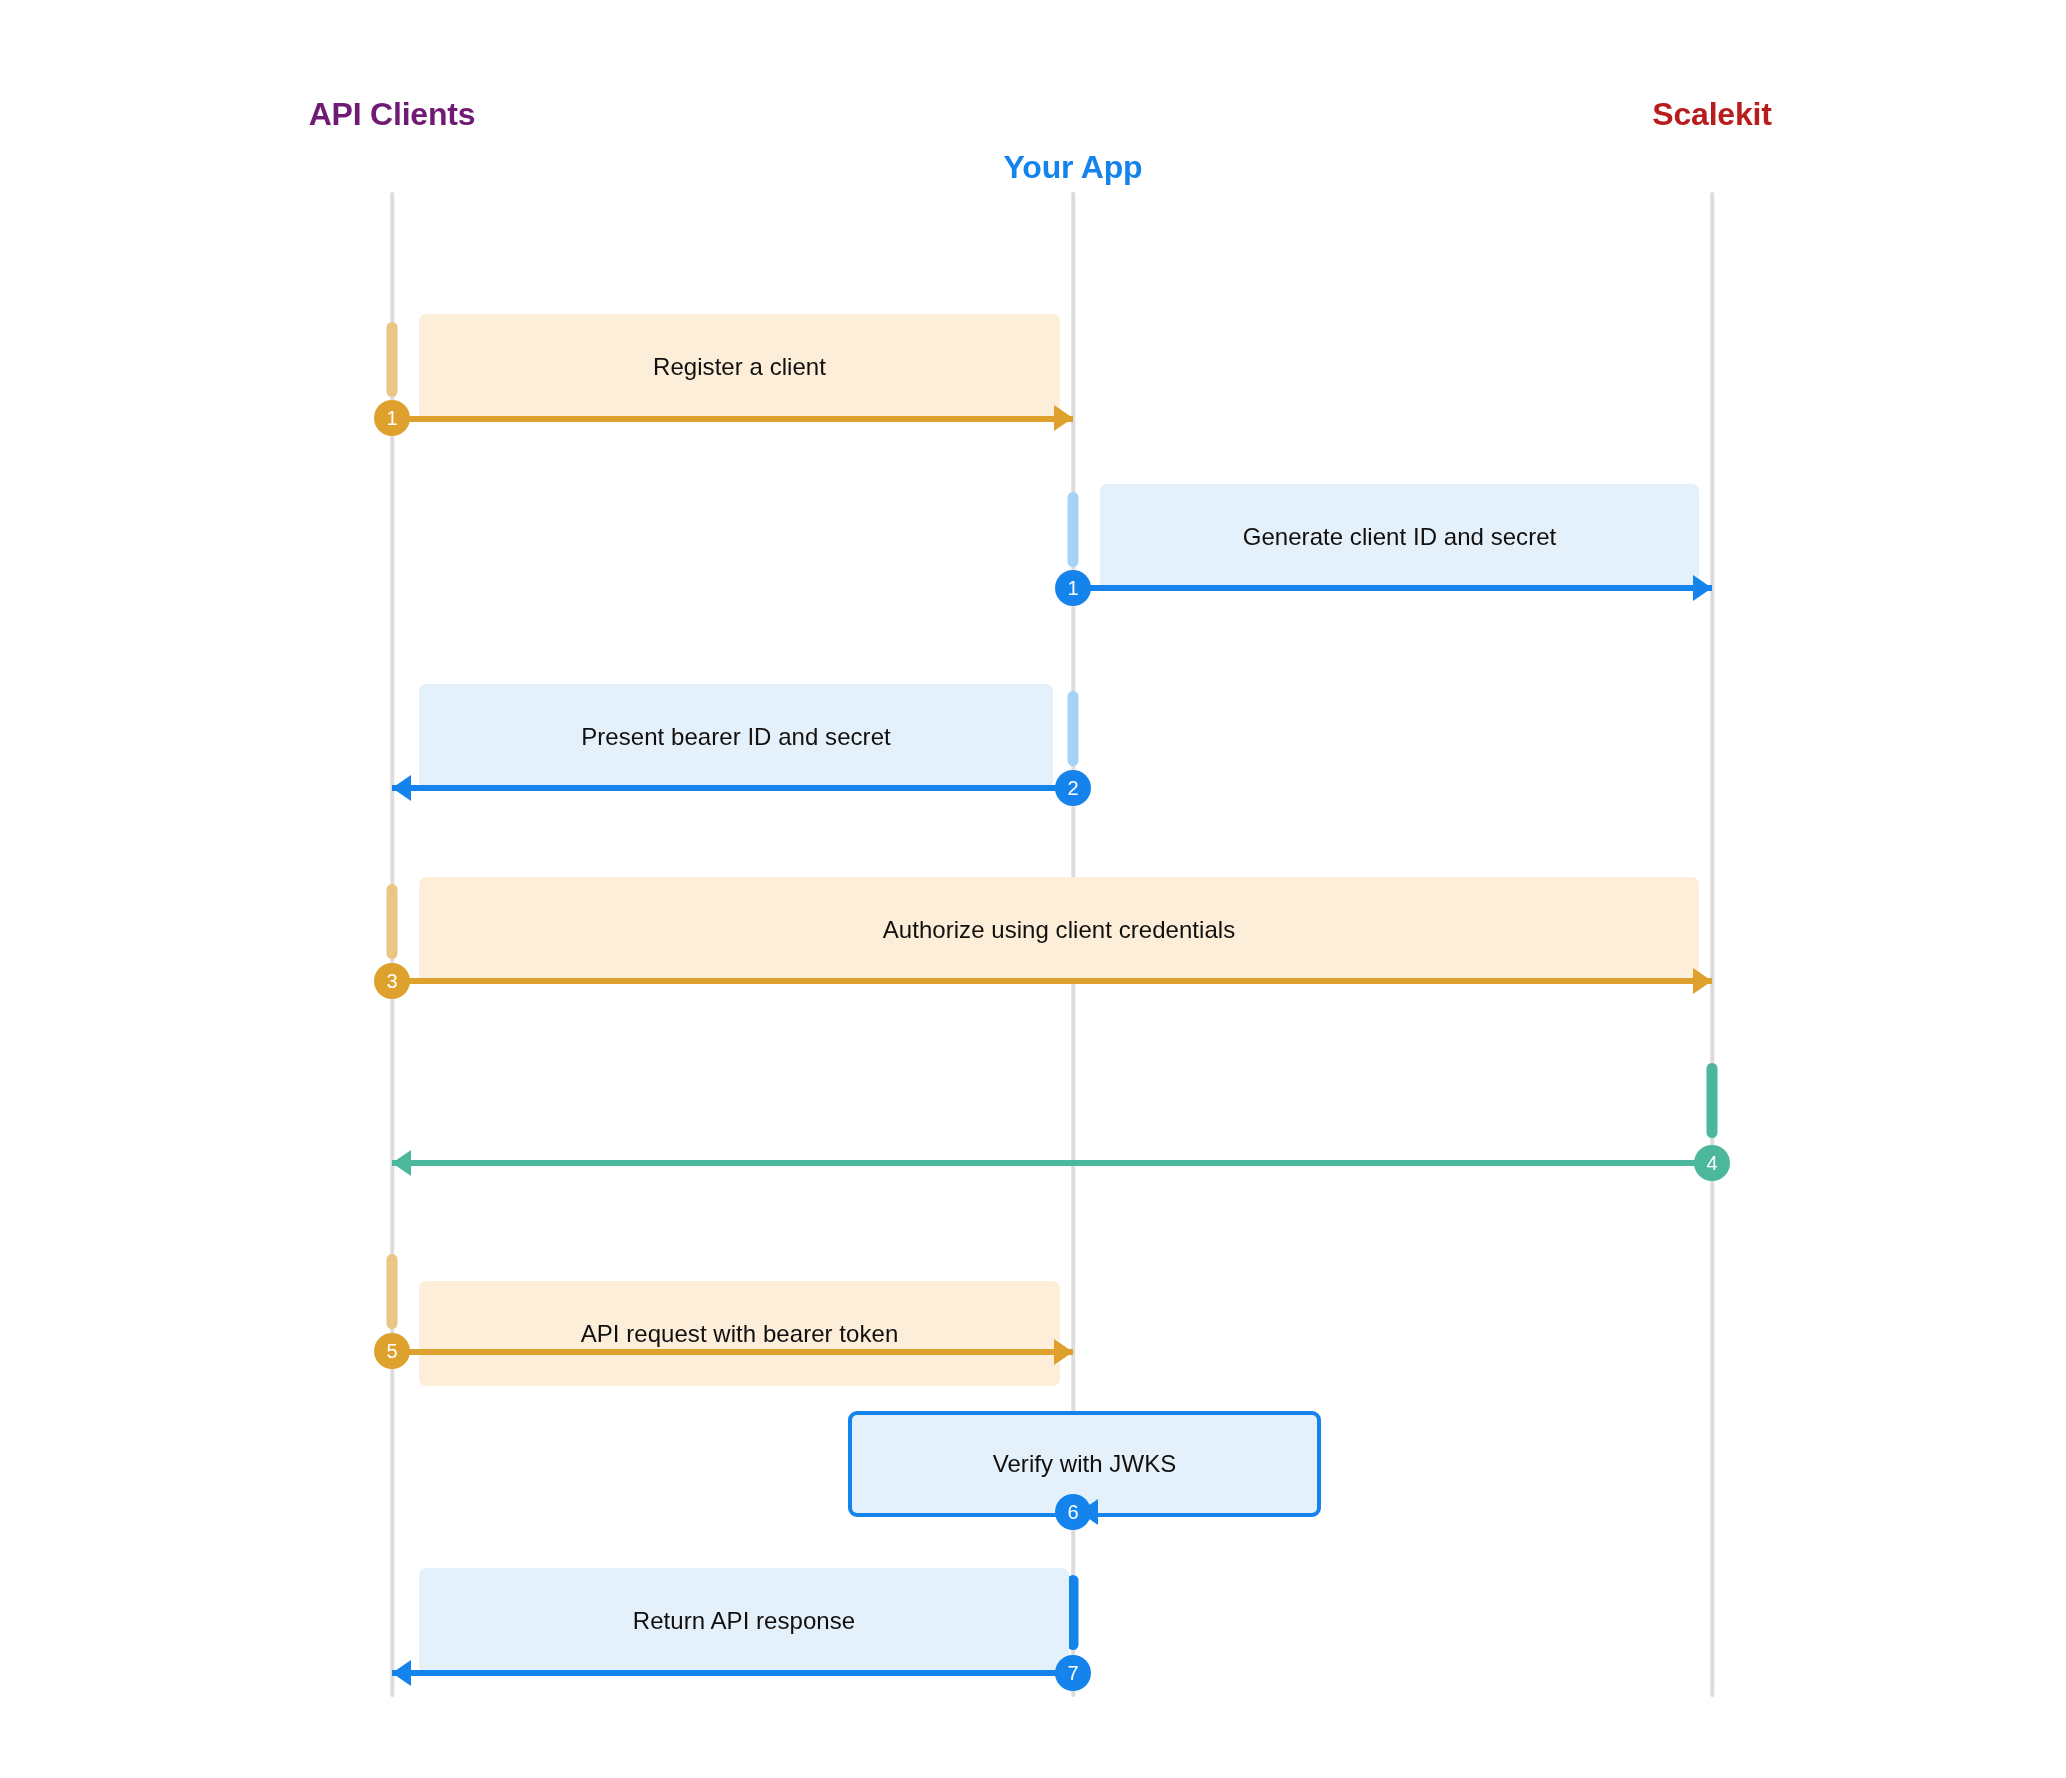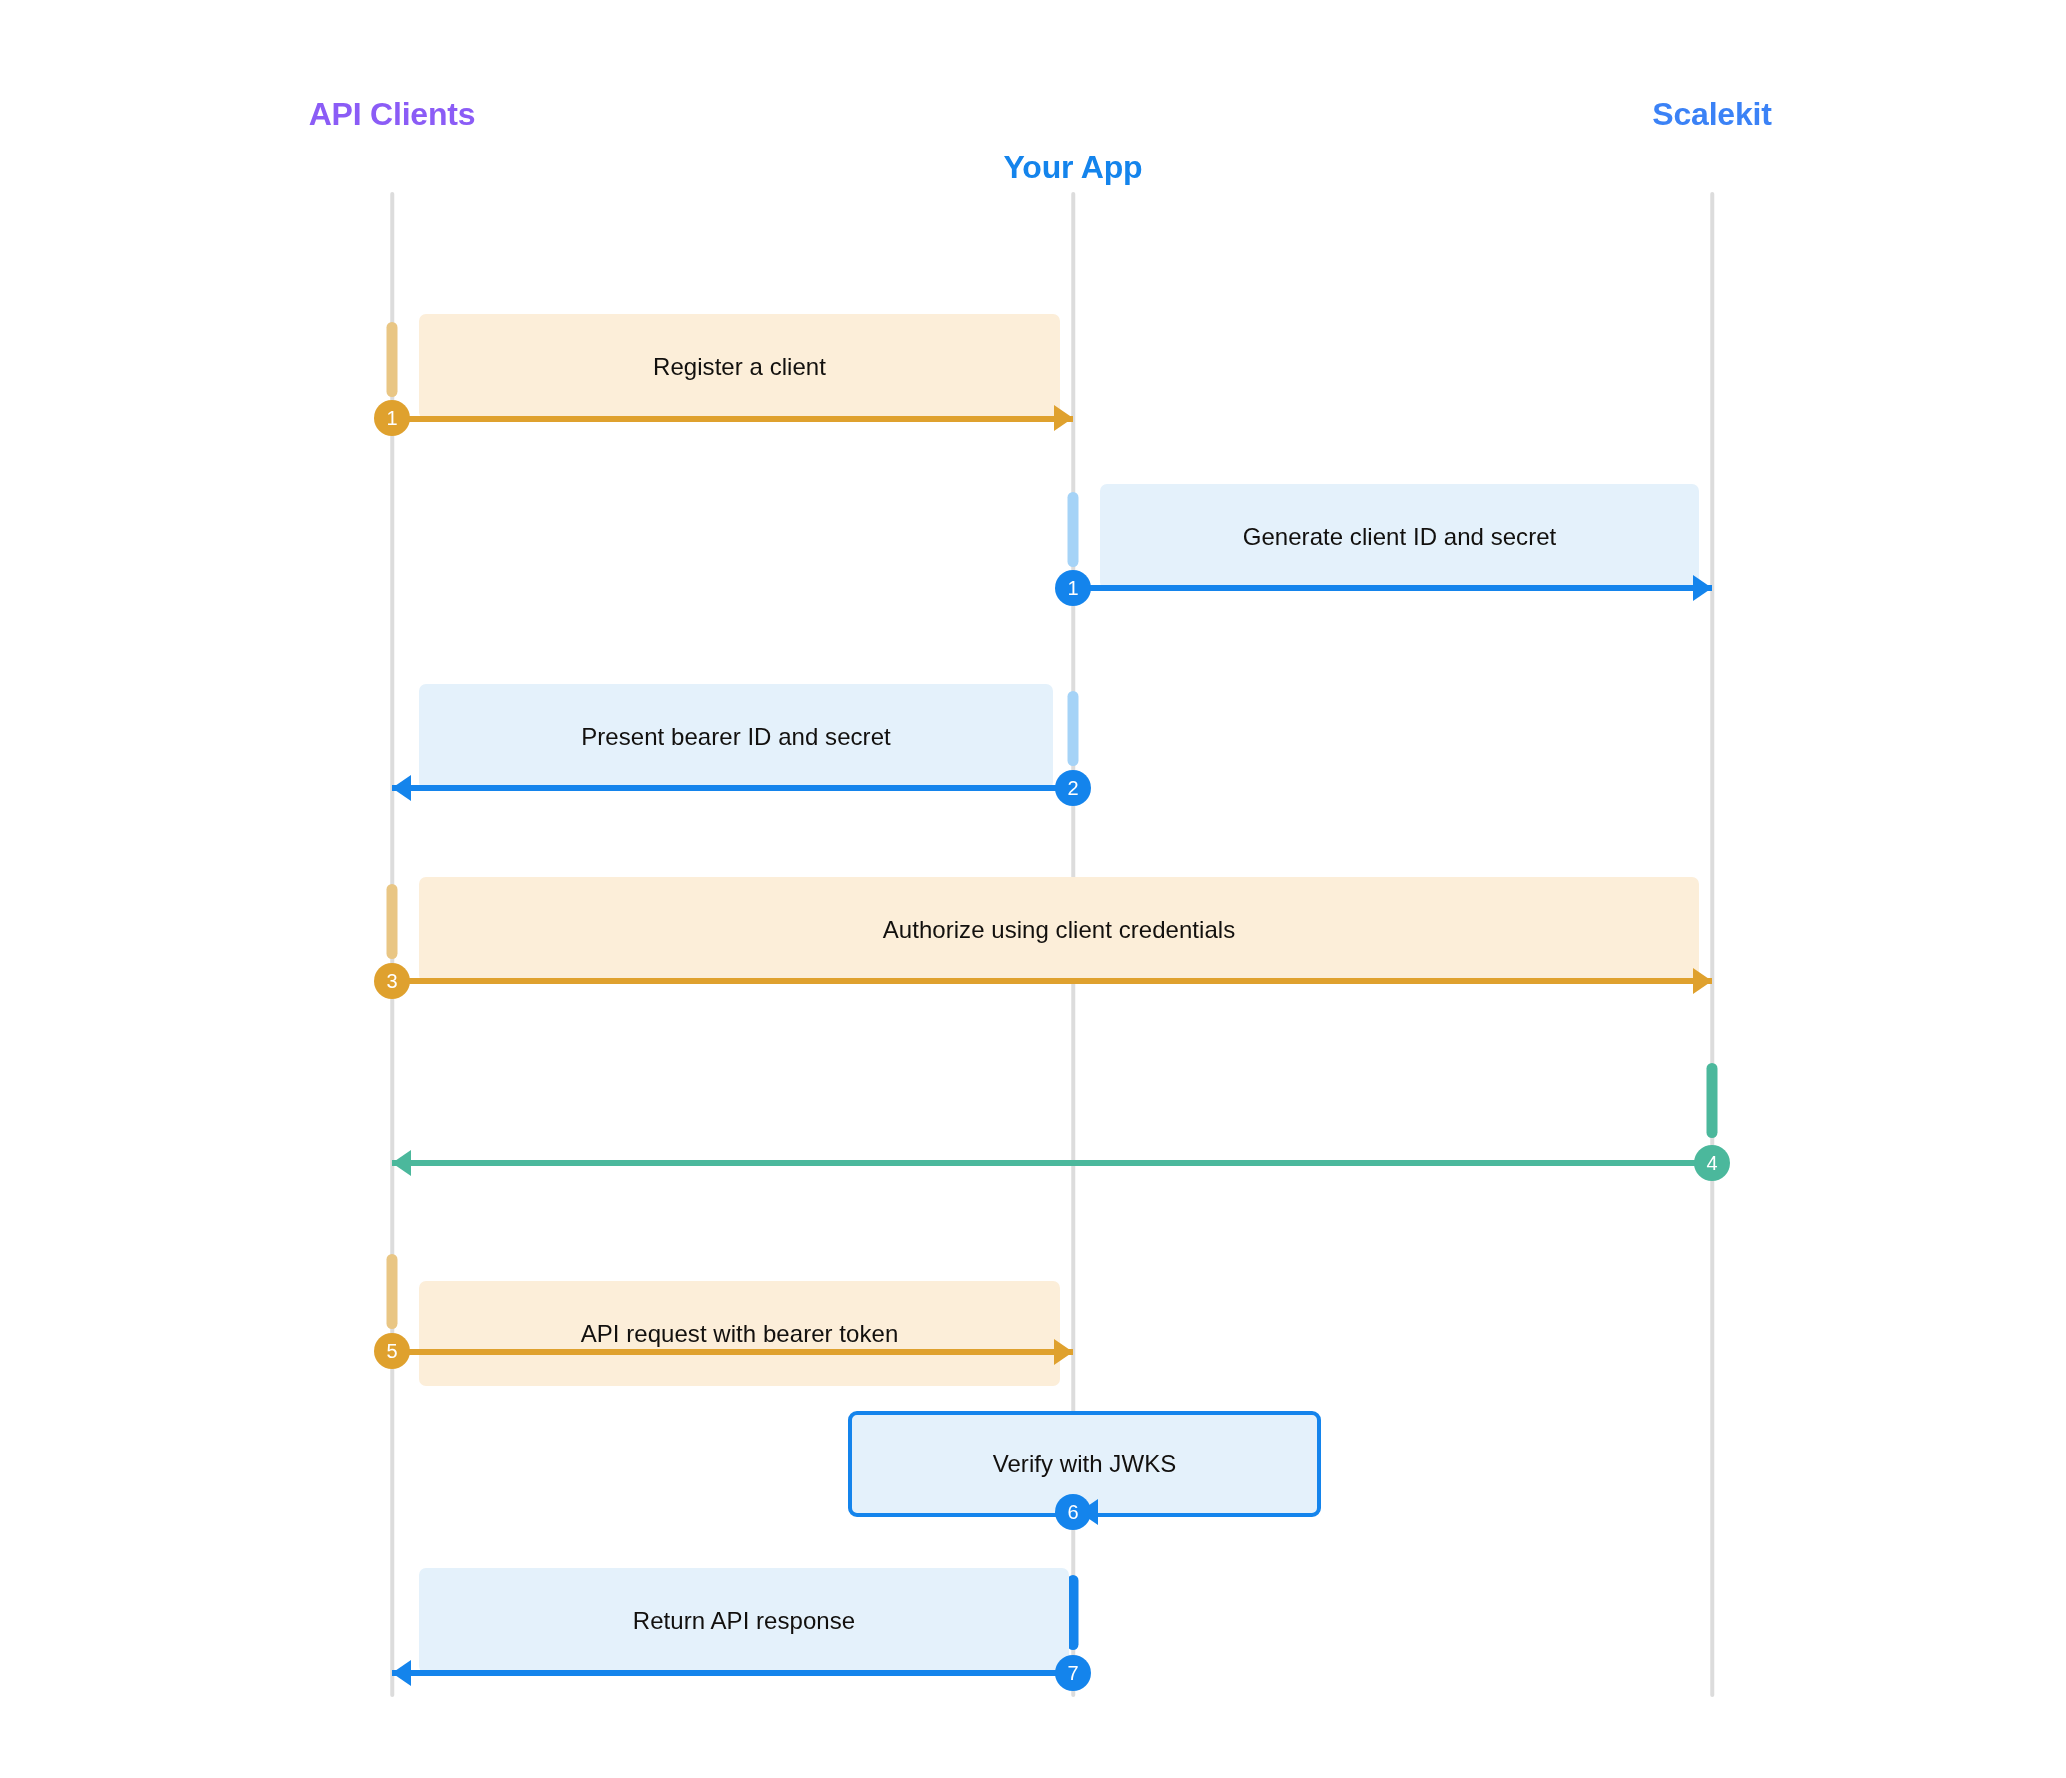--- a/index.html
+++ b/index.html
@@ -84,23 +84,23 @@
     line-height:1;
   }
 </style>
 </head>
 <body>
 
 <div id="stage">
     <div class="lifeline" style="left: 392px; top: 192px; height: 1505px; background: rgb(220, 220, 220);"></div>
     <div class="lifeline" style="left: 1073px; top: 192px; height: 1505px; background: rgb(220, 220, 220);"></div>
     <div class="lifeline" style="left: 1712px; top: 192px; height: 1505px; background: rgb(220, 220, 220);"></div>
-    <div class="actor-head" style="left: 392px; top: 96px; color: #8b5cf6; text-align: right;">API Clients</div>
+    <div class="actor-head" style="left: 392px; top: 96px; color: #701a75; text-align: right;">API Clients</div>
     <div class="actor-head" style="left: 1073px; top: 101px; color: rgb(20, 132, 236); margin-top: 48px;">Your App</div>
-    <div class="actor-head" style="left: 1712px; top: 96px; color: #3b82f6;">Scalekit</div>
+    <div class="actor-head" style="left: 1712px; top: 96px; color: #b91c1c;">Scalekit</div>
     <div class="activation" style="left: 392px; top: 322px; height: 75px; background: rgb(233, 198, 132);"></div>
     <div class="msgbox" style="left: 419px; width: 641px; top: 314px; height: 105px; background: rgb(252, 238, 217);">
       <span class="msglabel">Register a client</span>
     </div>
     <div class="arrowline" style="left: 392px; width: 681px; top: 416px; background: rgb(223, 161, 46);"></div>
     <div class="arrowhead right" style="left: 1054px; border-left-color: rgb(223, 161, 46); top: 405px;"></div>
     <div class="badge" style="left: 392px; top: 418px; background: rgb(223, 161, 46);">1</div>
     <div class="activation" style="left: 1073px; top: 492px; height: 75px; background: rgb(165, 211, 247);"></div>
     <div class="msgbox" style="left: 1100px; width: 599px; top: 484px; height: 105px; background: rgb(228, 241, 251);">
       <span class="msglabel">Generate client ID and secret</span>

